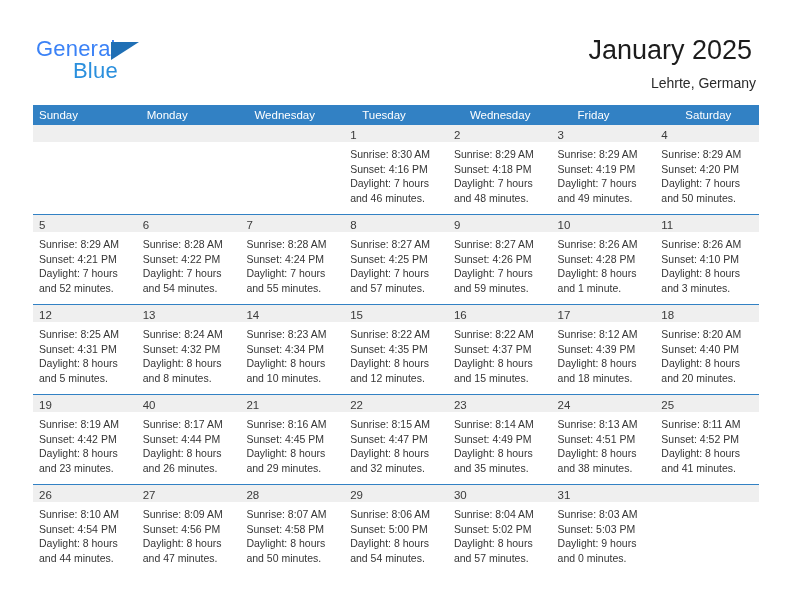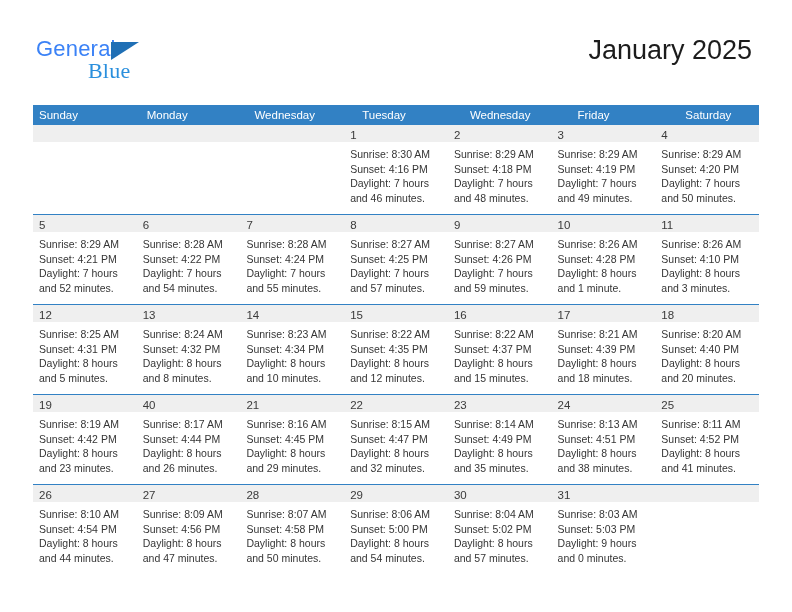--- a/index.html
+++ b/index.html
@@ -49,26 +49,26 @@
     position: absolute;
     left: 75px;
     top: 6px;
     width: 0;
     height: 0;
     border-left: 28px solid #1f6fb5;
     border-bottom: 18px solid transparent;
   }
   .logo-blue {
     position: absolute;
-    left: 52px;
+    left: 37px;
     top: 22px;
     font-size: 22px;
     letter-spacing: 0.2px;
     color: #2a8fdd;
-    font-family: Liberation Serif, serif;
+    font-family: Liberation Sans, sans-serif;
   }
   .title-block {
     position: absolute;
     right: 36px;
     top: 30px;
     text-align: right;
   }
   .title-month {
     font-size: 27px;
     color: #1c1c1c;
@@ -156,20 +156,21 @@
   <div class="header">
 
     <div class="logo">
       <span class="logo-general">General</span>
       <span class="logo-triangle"></span>
       <span class="logo-blue">Blue</span>
     </div>
 
     <div class="title-block">
       <div class="title-month">January 2025</div>
+      <div class="title-location">Lehrte, Germany</div>
     </div>
 
   </div>
 
   <div class="calendar">
 
     <div class="dow-row">
       <div class="dow-cell">Sunday</div>
       <div class="dow-cell">Monday</div>
       <div class="dow-cell">Wednesday</div>
@@ -334,21 +335,21 @@
             <div class="day-body">
               <div class="day-line">Sunrise: 8:22 AM</div>
               <div class="day-line">Sunset: 4:37 PM</div>
               <div class="day-line">Daylight: 8 hours</div>
               <div class="day-line">and 15 minutes.</div>
             </div>
           </div>
           <div class="day-cell">
             <div class="daynum-band"><span class="daynum">17</span></div>
             <div class="day-body">
-              <div class="day-line">Sunrise: 8:21 AM</div>
+              <div class="day-line">Sunrise: 8:12 AM</div>
               <div class="day-line">Sunset: 4:39 PM</div>
               <div class="day-line">Daylight: 8 hours</div>
               <div class="day-line">and 18 minutes.</div>
             </div>
           </div>
           <div class="day-cell">
             <div class="daynum-band"><span class="daynum">18</span></div>
             <div class="day-body">
               <div class="day-line">Sunrise: 8:20 AM</div>
               <div class="day-line">Sunset: 4:40 PM</div>

